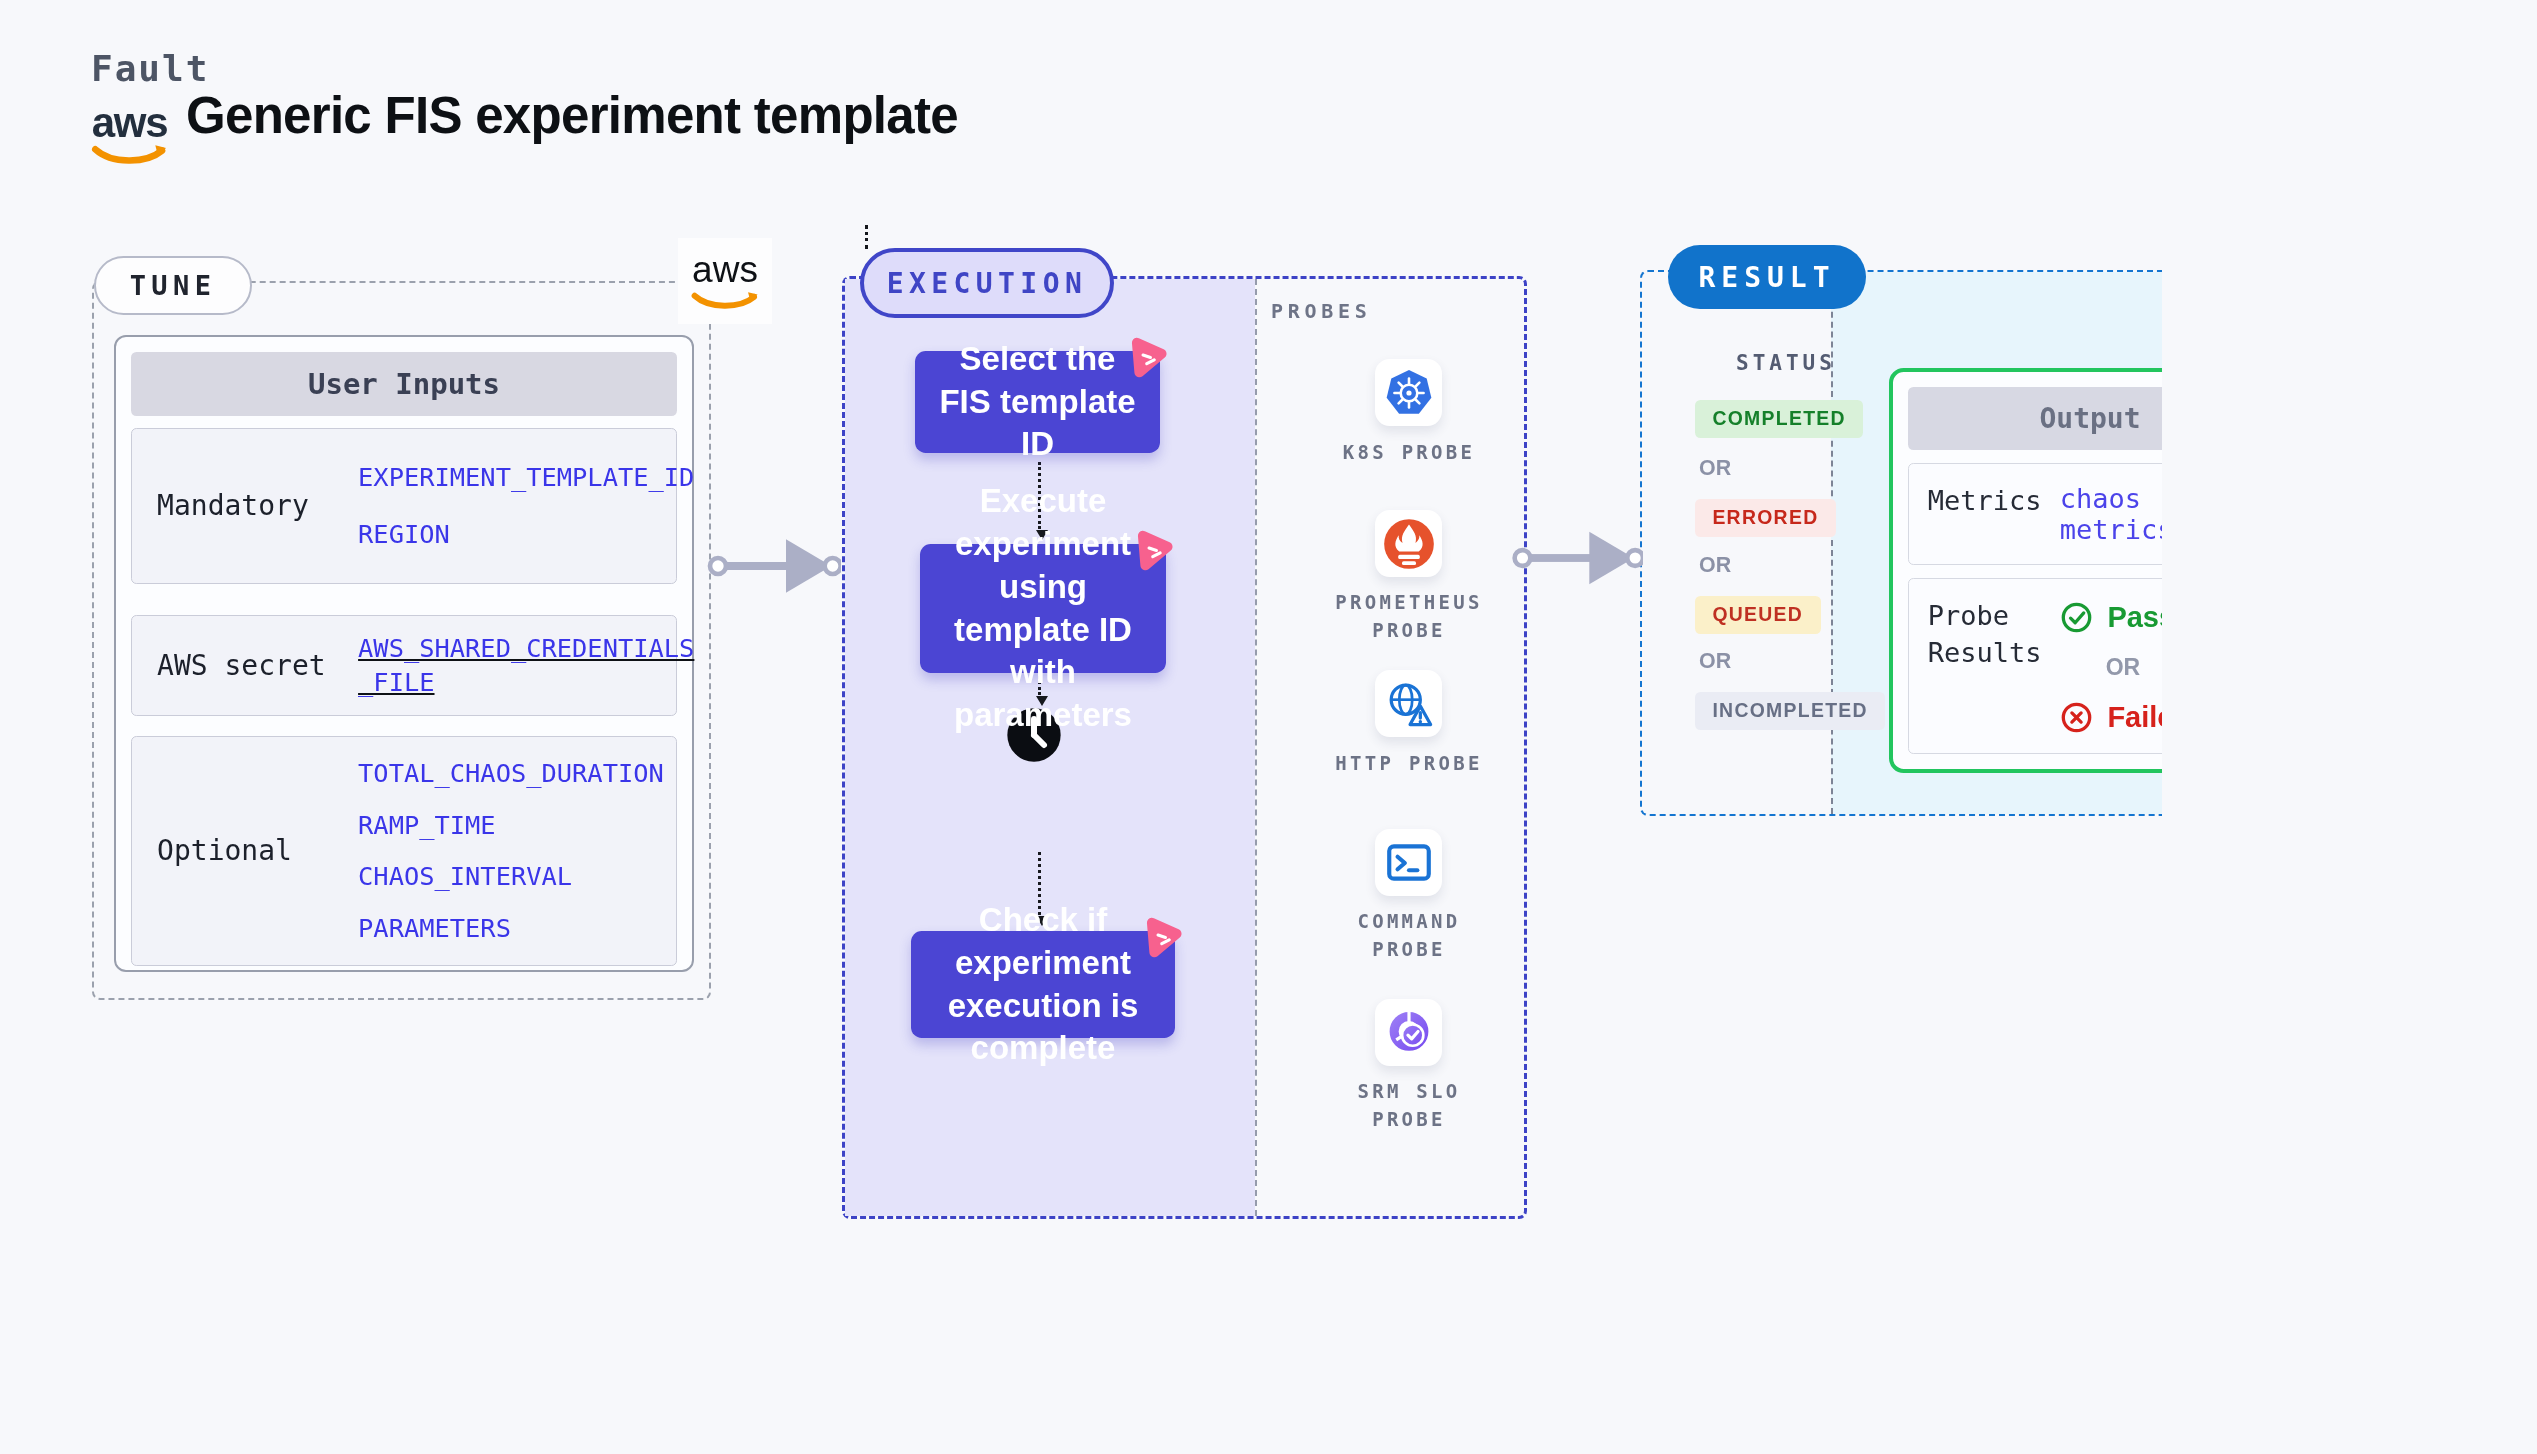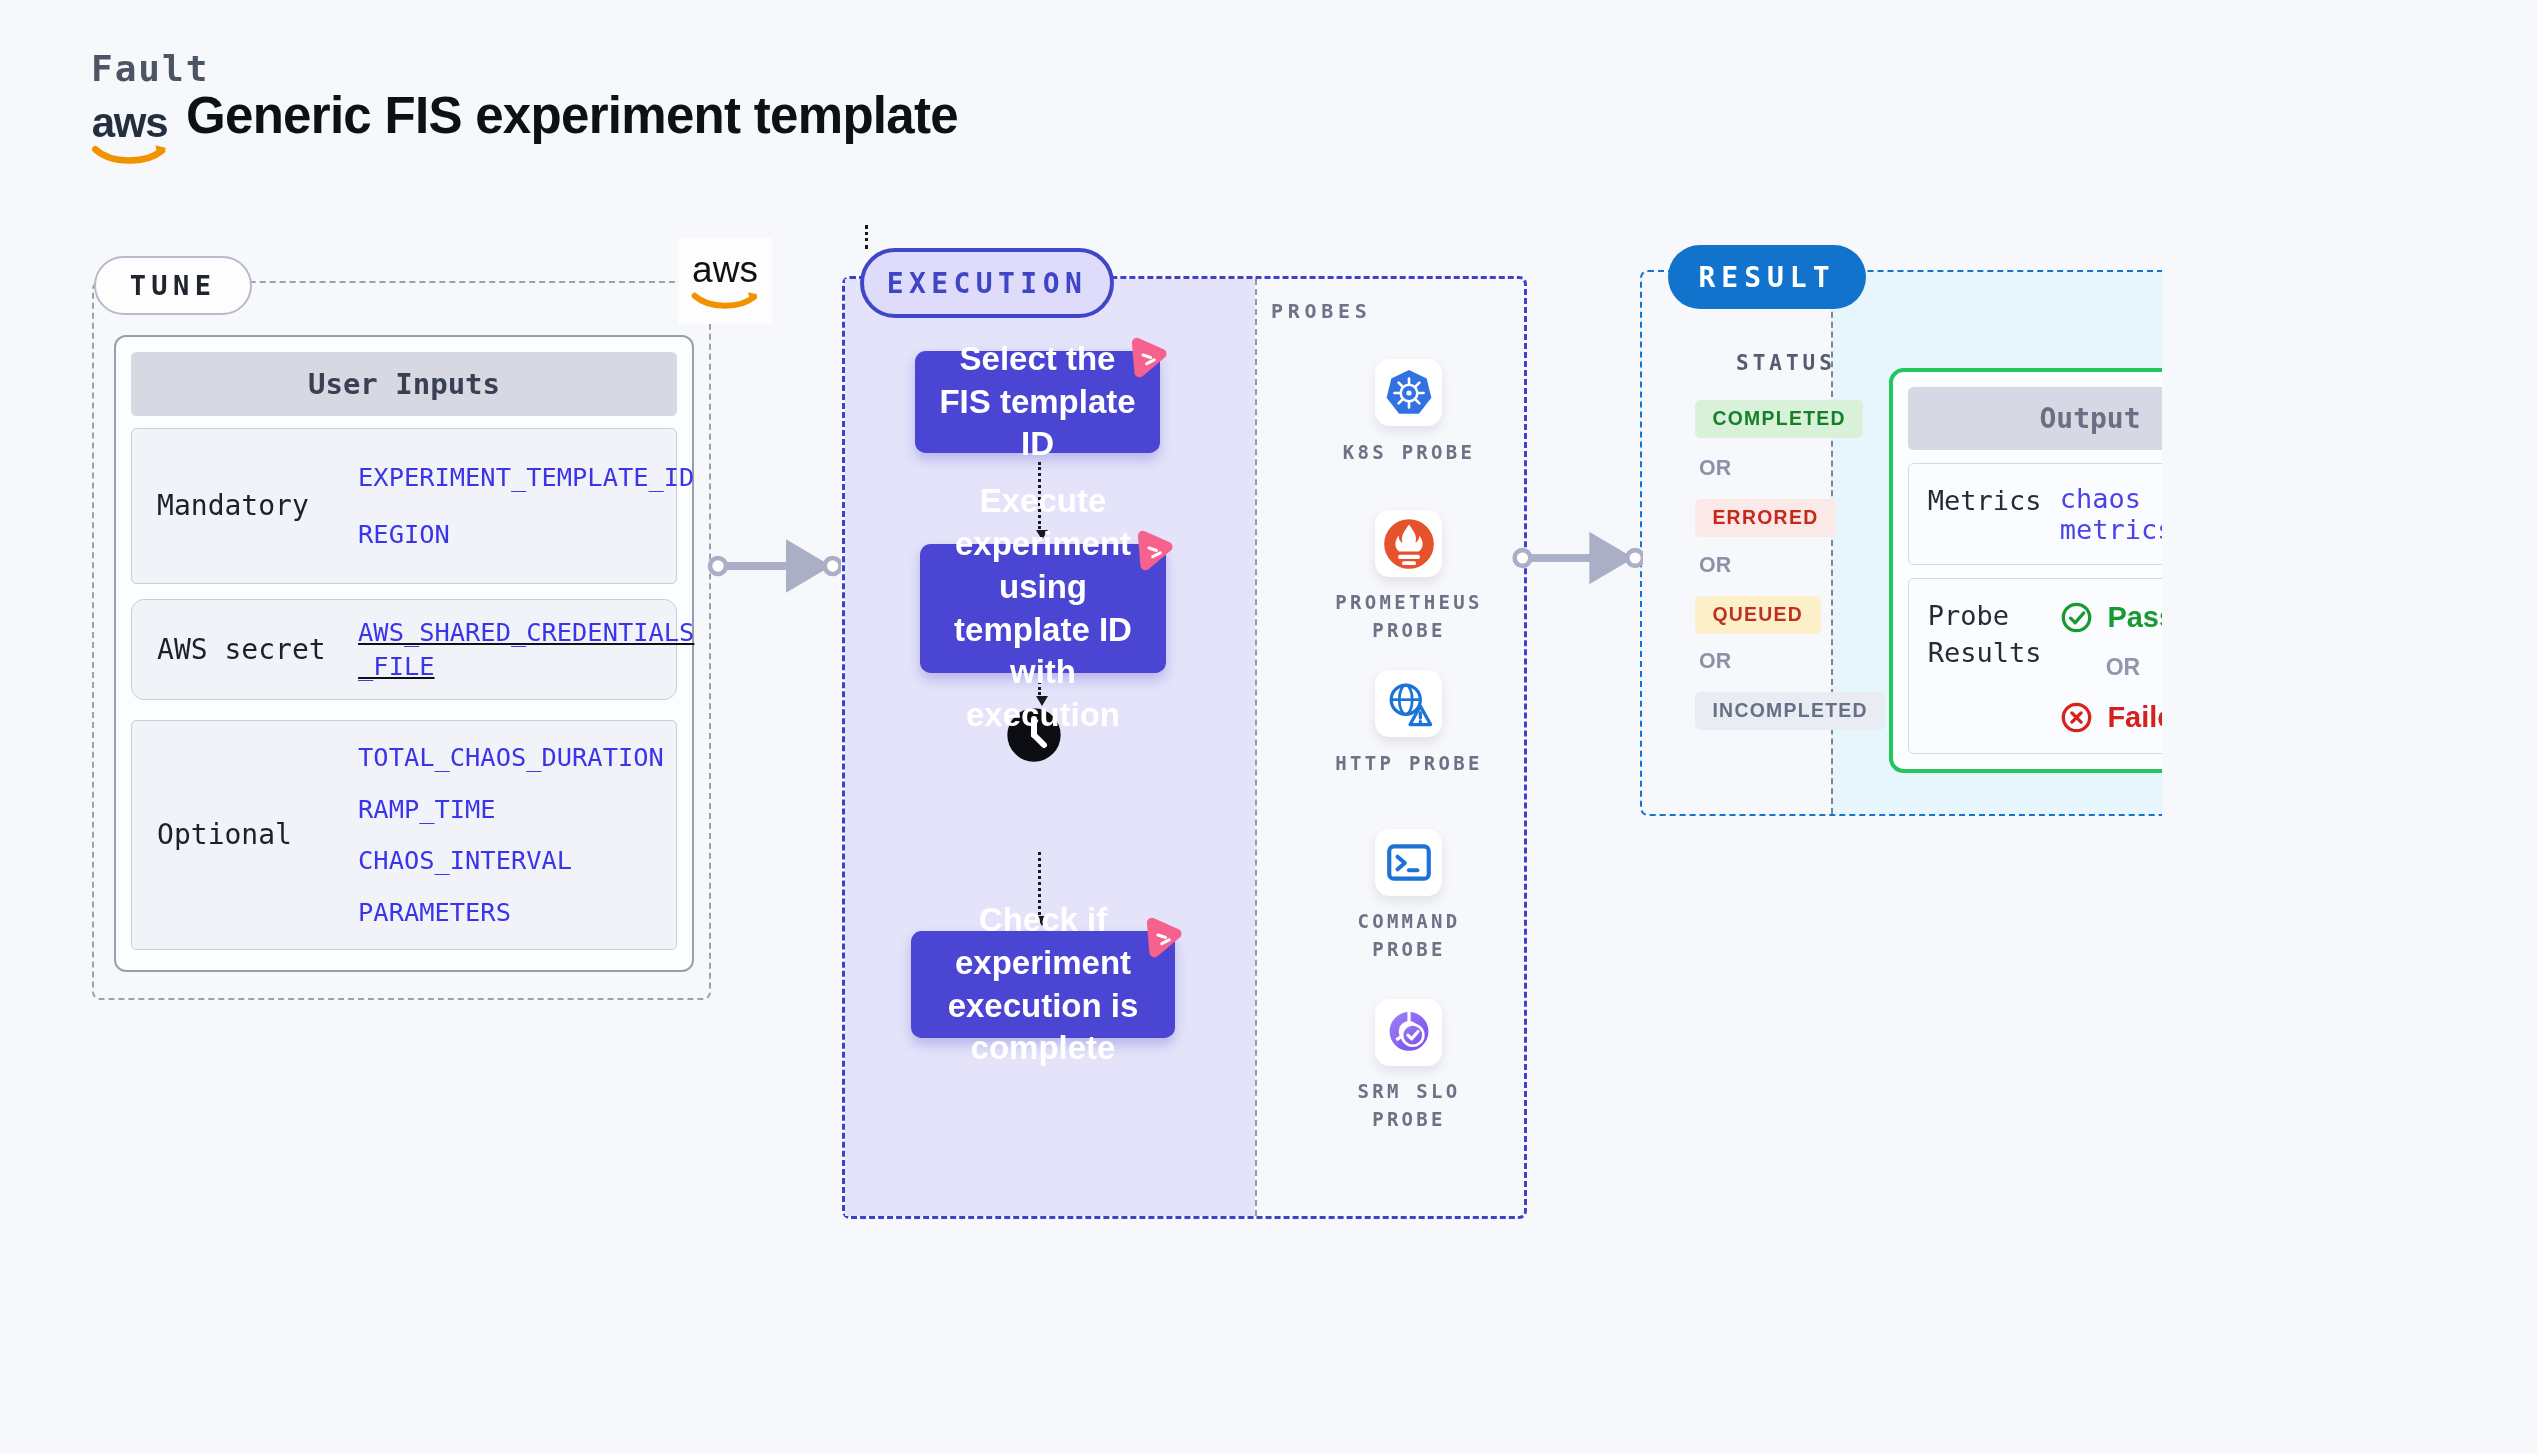--- a/index.html
+++ b/index.html
@@ -41,21 +41,21 @@
   .ui-table{left:114px;top:335px;width:580px;height:637px;background:#fcfdff;border:2.7px solid #989eac;
             border-radius:12px;padding:14.7px;box-sizing:border-box;z-index:2;}
   .ui-header{height:64px;background:#d8d8e2;border-radius:5.4px;display:flex;align-items:center;justify-content:center;
              font-size:29px;font-weight:bold;color:#3a4054;}
   .ui-row{background:#f2f3f9;border:1.3px solid #caccd9;border-radius:5.4px;display:flex;align-items:center;}
   .ui-row-label{width:201px;padding-left:25.4px;font-size:28px;color:#1c202b;flex:none;}
   .ui-row-values{display:flex;flex-direction:column;justify-content:center;}
   .ui-value{font-size:25.4px;color:#3a35e9;line-height:1.2;}
   .row-mandatory{margin-top:12px;height:154px;}
   .row-mandatory .ui-row-values{gap:27px;}
-  .row-secret{margin-top:15px;height:99px;border-radius:13px;}
+  .row-secret{margin-top:31px;height:99px;}
   .row-secret .ui-row-values{gap:4px;text-decoration:underline;}
   .row-optional{margin-top:20px;height:228px;}
   .row-optional .ui-row-values{gap:21.4px;}
 
   
   .step{background:#4b45d3;border-radius:10.7px;color:#fff;font-weight:bold;font-size:33px;line-height:1.3;
         display:flex;align-items:center;justify-content:center;text-align:center;z-index:3;
         box-shadow:0 6.7px 12px rgba(60,56,190,.25);}
   .step1{left:915px;top:351px;width:245px;height:102px;}
   .step2{left:920px;top:544px;width:246px;height:129px;}
@@ -173,21 +173,21 @@
     <svg class="pink-badge" viewBox="0 0 80 76">
       <polygon points="22,14 62,32 26,62" fill="#f7618e" stroke="#f7618e" stroke-width="16" stroke-linejoin="round"></polygon>
       <line x1="32" y1="34" x2="44" y2="38" stroke="#fff" stroke-width="5" stroke-linecap="round"></line>
       <line x1="38" y1="48" x2="50" y2="42" stroke="#fff" stroke-width="5" stroke-linecap="round"></line>
     </svg>
   </div>
 
   <div class="abs dotted-arrow" style="left:1038px;top:462px;height:67px;"></div>
 
   <div class="abs step step2">
-    <span style="padding:0 17.4px;">Execute experiment using template ID with execution</span>
+    <span style="padding:0 17.4px;">Execute experiment using template ID with parameters</span>
     <svg class="pink-badge" viewBox="0 0 80 76">
       <polygon points="22,14 62,32 26,62" fill="#f7618e" stroke="#f7618e" stroke-width="16" stroke-linejoin="round"></polygon>
       <line x1="32" y1="34" x2="44" y2="38" stroke="#fff" stroke-width="5" stroke-linecap="round"></line>
       <line x1="38" y1="48" x2="50" y2="42" stroke="#fff" stroke-width="5" stroke-linecap="round"></line>
     </svg>
   </div>
 
   <div class="abs dotted-arrow" style="left:1038px;top:676px;height:19px;"></div>
 
   <svg class="abs" style="left:1006px;top:707px;" width="56" height="56" viewBox="0 0 84 84">

